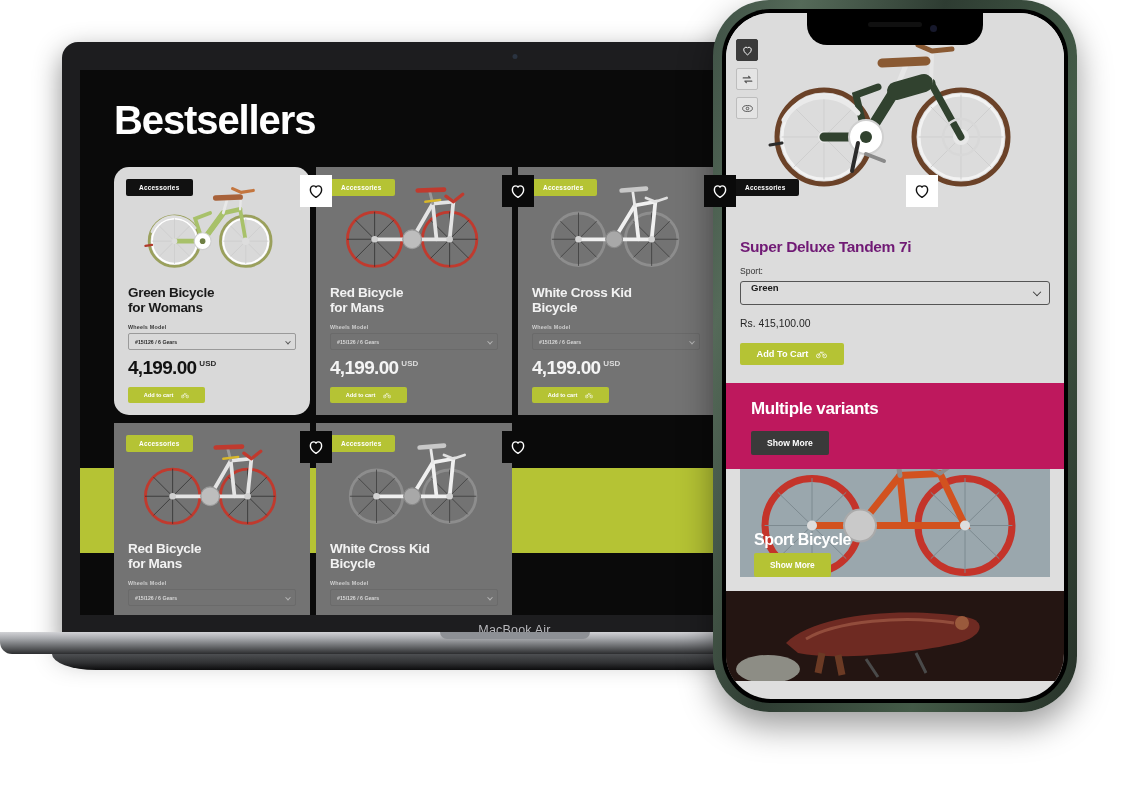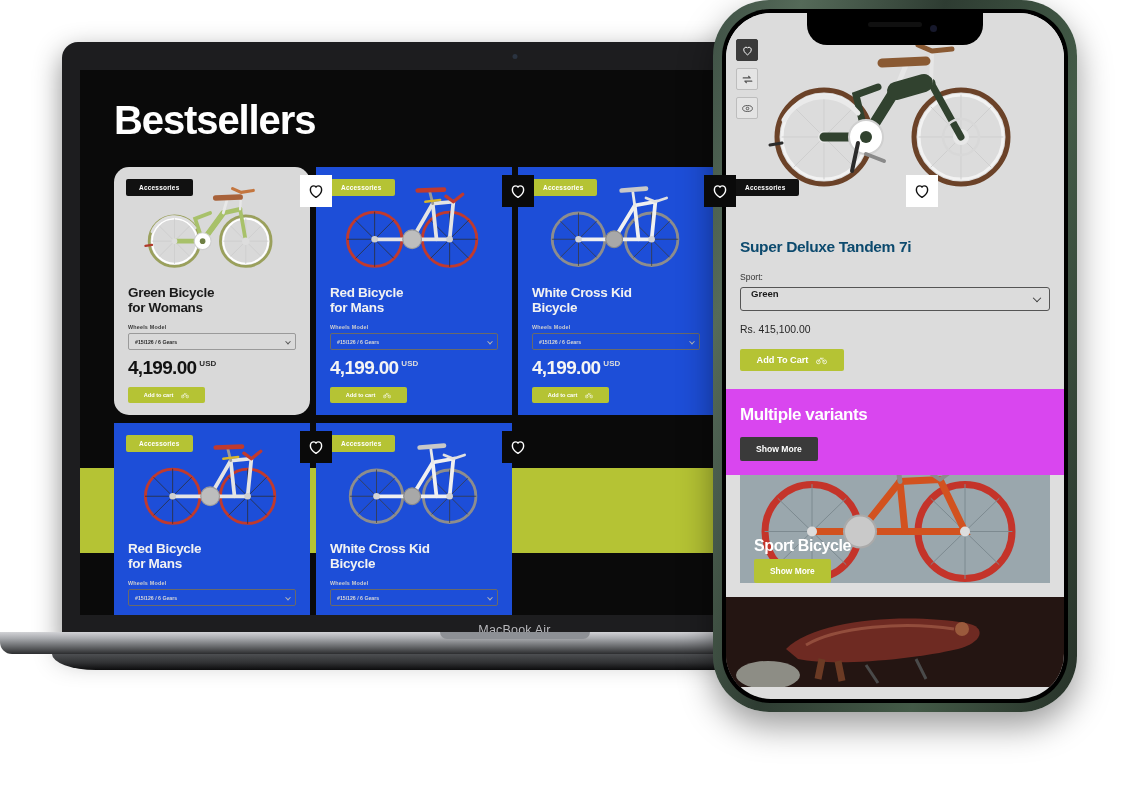--- a/index.html
+++ b/index.html
@@ -62,21 +62,21 @@
   .grid {
     display: grid; grid-template-columns: repeat(4, 196px);
     gap: 8px 6px; margin-top: 24px;
   }
   .band {
     position: absolute; left: 0; top: 398px; width: 869px; height: 85px;
     background: #b5c334;
   }
   .card-wrap { position: relative; width: 196px; }
   .card {
-    position: relative; width: 196px; background: #1d4ed8; padding-bottom: 12px;
+    position: relative; width: 196px; background: #737373; padding-bottom: 12px;
   }
   .card.light { background: #d9d9d9; border-radius: 15px; }
   .card-media { position: relative; height: 118px; padding: 10px; }
   .badge {
     position: absolute; left: 12px; top: 12px; z-index: 3;
     background: #b5c334; color: #fff;
     font-size: 6.5px; font-weight: 700; letter-spacing: .2px;
     padding: 5px 13px; border-radius: 2px;
   }
   .card.light .badge { background: #111; color: #fff; }
@@ -149,38 +149,38 @@
   .ph-hero { position: relative; height: 213px; background: #dcdcdc; }
   .ph-tools { position:absolute; left:10px; top:26px; z-index: 12; display:flex; flex-direction:column; gap:7px; }
   .tool {
     width: 22px; height: 22px; background: #e4e4e4; border: 1px solid #bdbdbd;
     display:flex; align-items:center; justify-content:center; border-radius:2px;
   }
   .tool.on { background: #3a3a3a; border-color:#3a3a3a; }
   .tool svg { width: 13px; height: 13px; }
 
   .ph-info { background: #dcdcdc; padding: 12px 14px 18px 14px; position: relative; }
-  .ph-title { font-size: 15.5px; font-weight: 700; color: #0c4a6e; letter-spacing:-.35px; margin-bottom: 16px; }
+  .ph-title { font-size: 15.5px; font-weight: 700; color: #701a75; letter-spacing:-.35px; margin-bottom: 10px; }
   .ph-lab { font-size: 8.6px; color: #333; margin-bottom: 5px; }
   .ph-select {
     position: relative; height: 24px; border: 1px solid #555; border-radius: 3px;
     display:flex; align-items:flex-start; padding: 0 10px; background:#dcdcdc; margin-bottom: 13px;
   }
   .ph-select span { font-size: 9.6px; font-weight: 700; color:#1b1b1b; }
   .ph-caret { position:absolute; right:9px; top:50%; transform:translateY(-65%) rotate(45deg);
     width:6px; height:6px; border-right:1.4px solid #333; border-bottom:1.4px solid #333; }
   .ph-price { font-size: 10.4px; color:#262626; margin-bottom: 14px; }
   .ph-cta {
     display:flex; align-items:center; justify-content:center; gap:8px;
     width: 104px; height: 22px; background:#b5c334; color:#fff;
     font-size: 9.2px; font-weight:700; border-radius:2px;
   }
   .ph-cta svg { width:11px; height:9px; }
 
-  .ph-green { background:#d946ef; padding: 16px 14px 14px 14px; }
+  .ph-green { background:#be185d; padding: 16px 14px 14px 25px; }
   .ph-green h3 { font-size: 17px; font-weight:700; color:#fff; letter-spacing:-.4px; margin-bottom: 12px; }
   .btn-dark {
     display:inline-flex; align-items:center; justify-content:center;
     background:#3a3a3a; color:#fff; font-size:8.6px; font-weight:700;
     padding: 7px 16px; border-radius:2px;
   }
   .ph-promo { position:relative; margin: 0 14px; height: 108px; background:#9aa7ad; overflow:hidden; }
   .promo-label { position:absolute; left:14px; bottom:28px; color:#fff; font-size:16px; font-weight:700; letter-spacing:-.4px; z-index:3;}
   .btn-green {
     position:absolute; left:14px; bottom:0; z-index:3;

